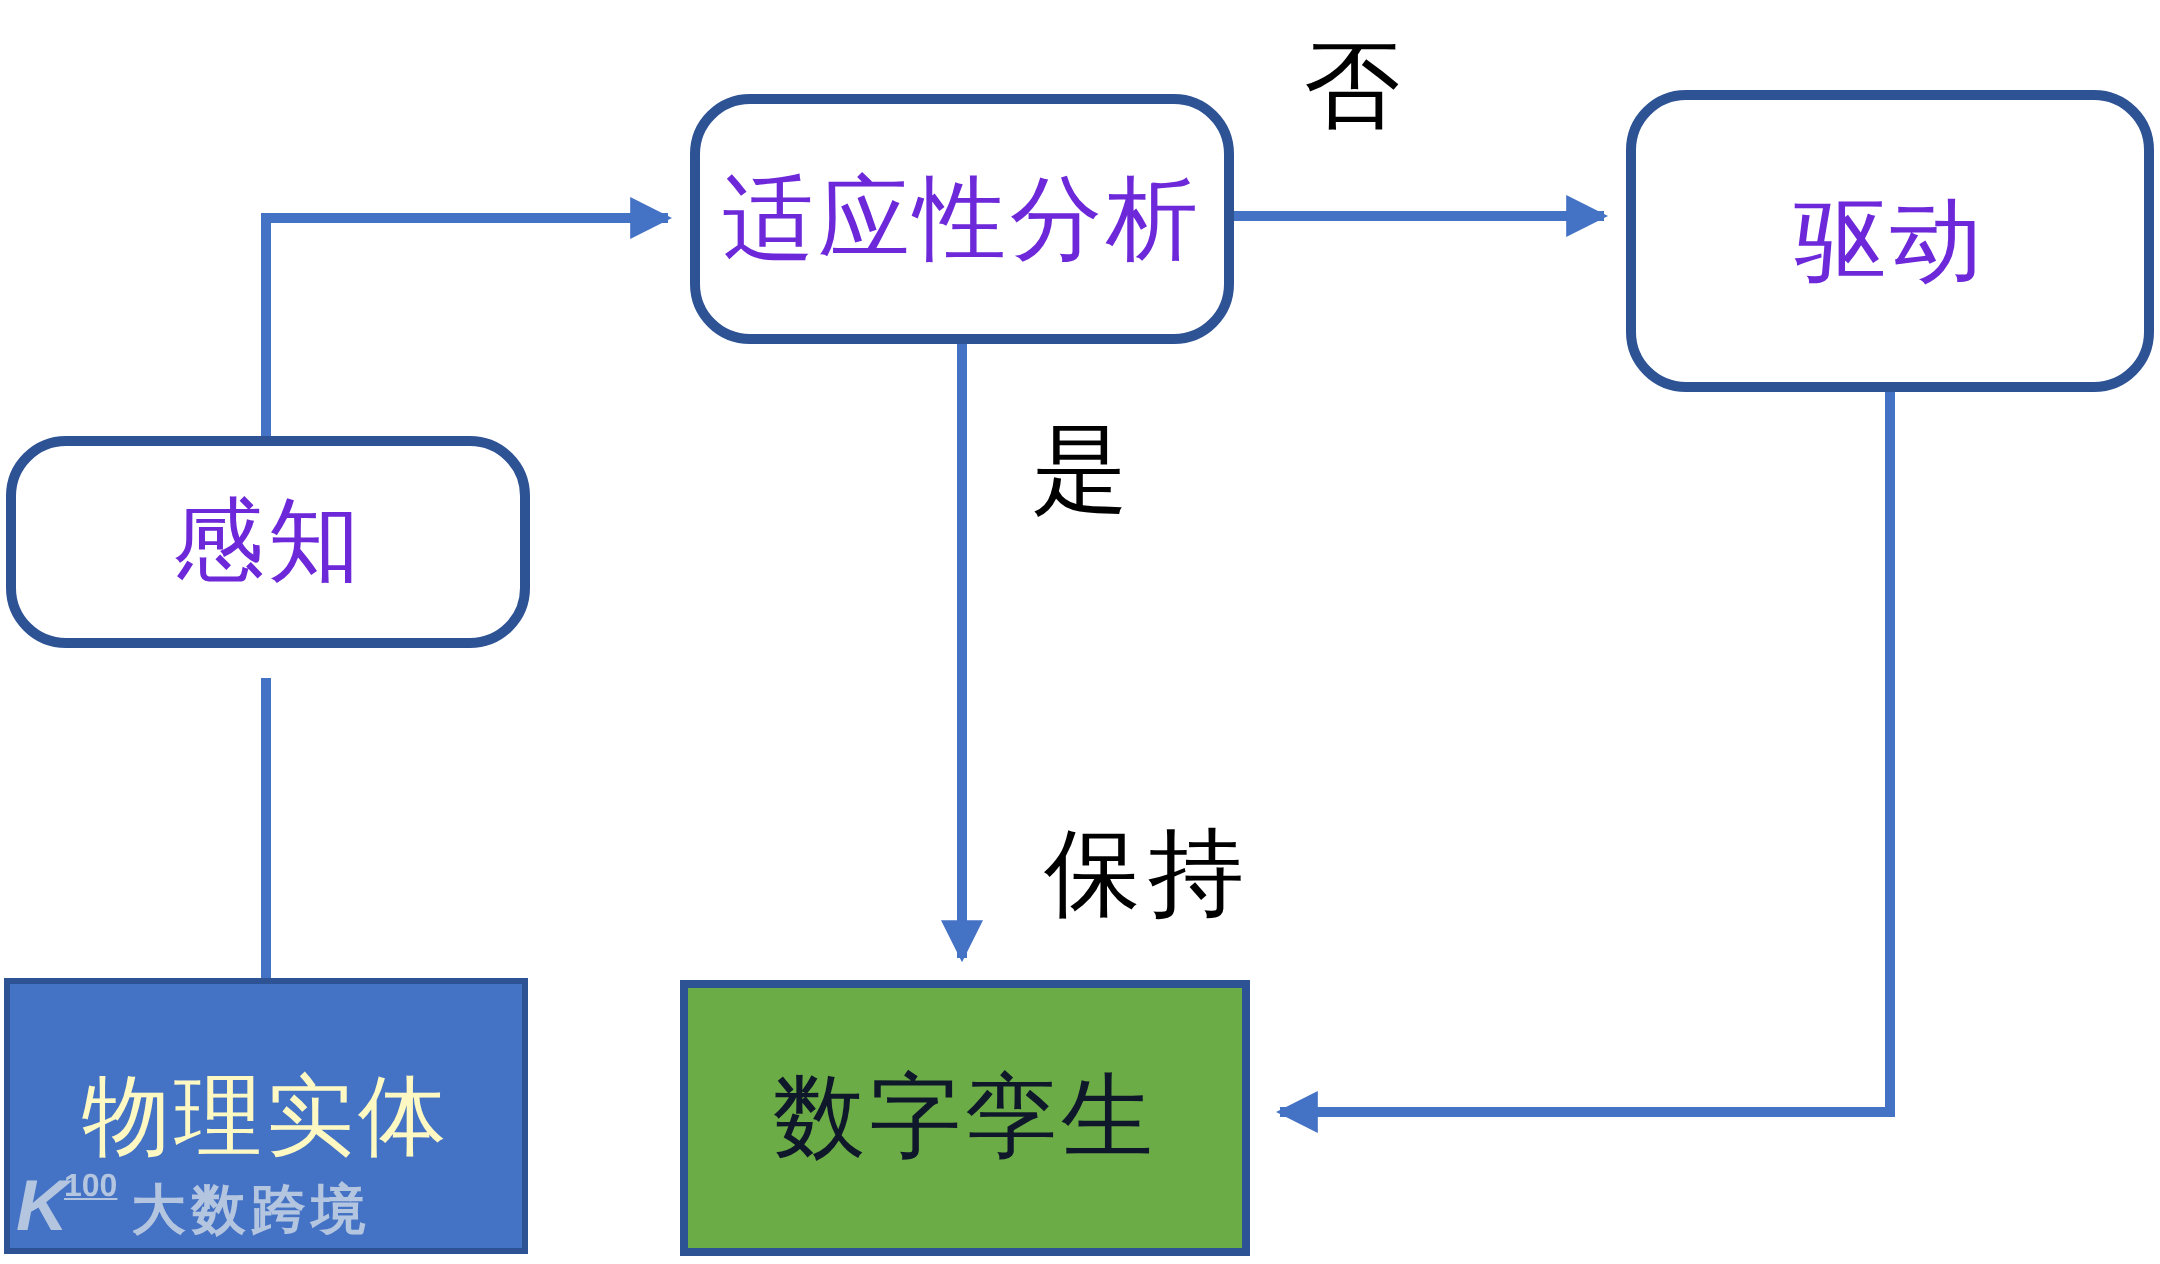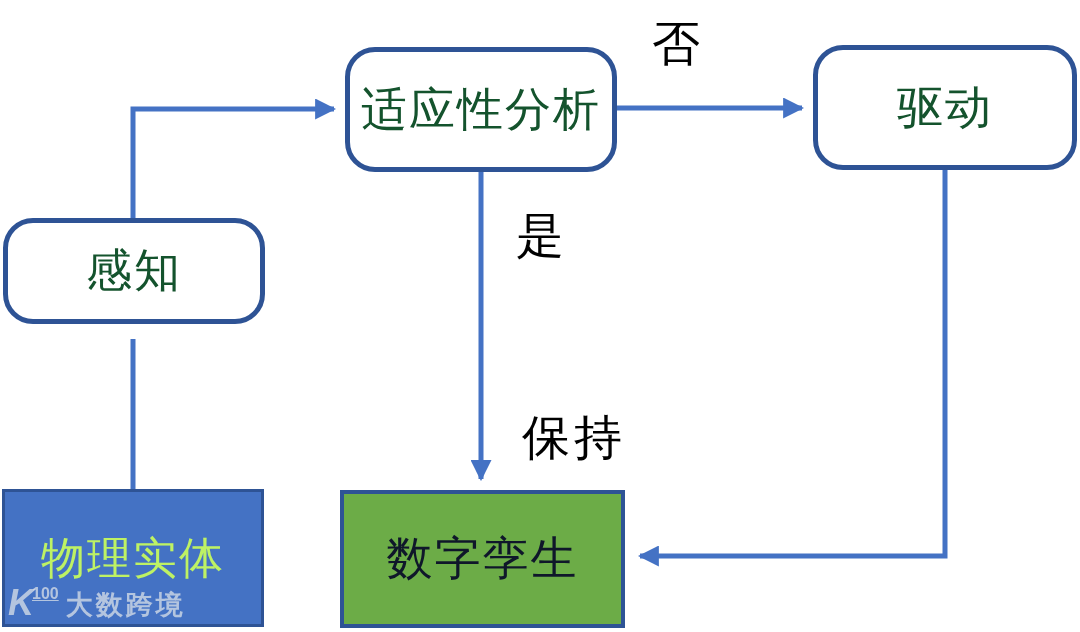--- a/index.html
+++ b/index.html
@@ -8,33 +8,33 @@
     width:1080px;height:632px;
     background:#ffffff;
     overflow:hidden;
     font-family:"Liberation Sans", sans-serif;
   }
   svg.edges{position:absolute;left:0;top:0;width:1080px;height:632px;}
   .node{
     position:absolute;
     display:flex;align-items:center;justify-content:center;
     box-sizing:border-box;
-    font-size:46px;color:#14532d;
+    font-size:46px;color:#6d28d9;
     letter-spacing:2px;
     white-space:nowrap;
   }
   .node.rounded{
     background:#ffffff;
     border:5px solid #2E5395;
     border-radius:30px;
   }
   .node.filled-blue{
     background:#4472C4;
     border:3px solid #2E5395;
-    color:#bef264;font-size:44px;
+    color:#fef9c3;font-size:44px;
   }
   .node.filled-green{
     background:#6CAC47;
     border:4px solid #2E5395;
     color:#0f172a;font-size:46px;
   }
   .edge-label{
     position:absolute;
     font-size:48px;line-height:1.1;color:#000000;
     letter-spacing:4px;white-space:nowrap;
@@ -82,21 +82,21 @@
   </svg>
 
   <div class="node rounded" style="left:3px;top:218px;width:262px;height:106px;">
     <span>感知</span>
   </div>
 
   <div class="node rounded" style="left:345px;top:47px;width:272px;height:125px;">
     <span>适应性分析</span>
   </div>
 
-  <div class="node rounded" style="left:813px;top:45px;width:264px;height:125px;">
+  <div class="node rounded" style="left:813px;top:45px;width:264px;height:151px;">
     <span>驱动</span>
   </div>
 
   <div class="node filled-blue" style="left:2px;top:489px;width:262px;height:138px;">
     <span>物理实体</span>
   </div>
 
   <div class="node filled-green" style="left:340px;top:490px;width:285px;height:138px;">
     <span>数字孪生</span>
   </div>

